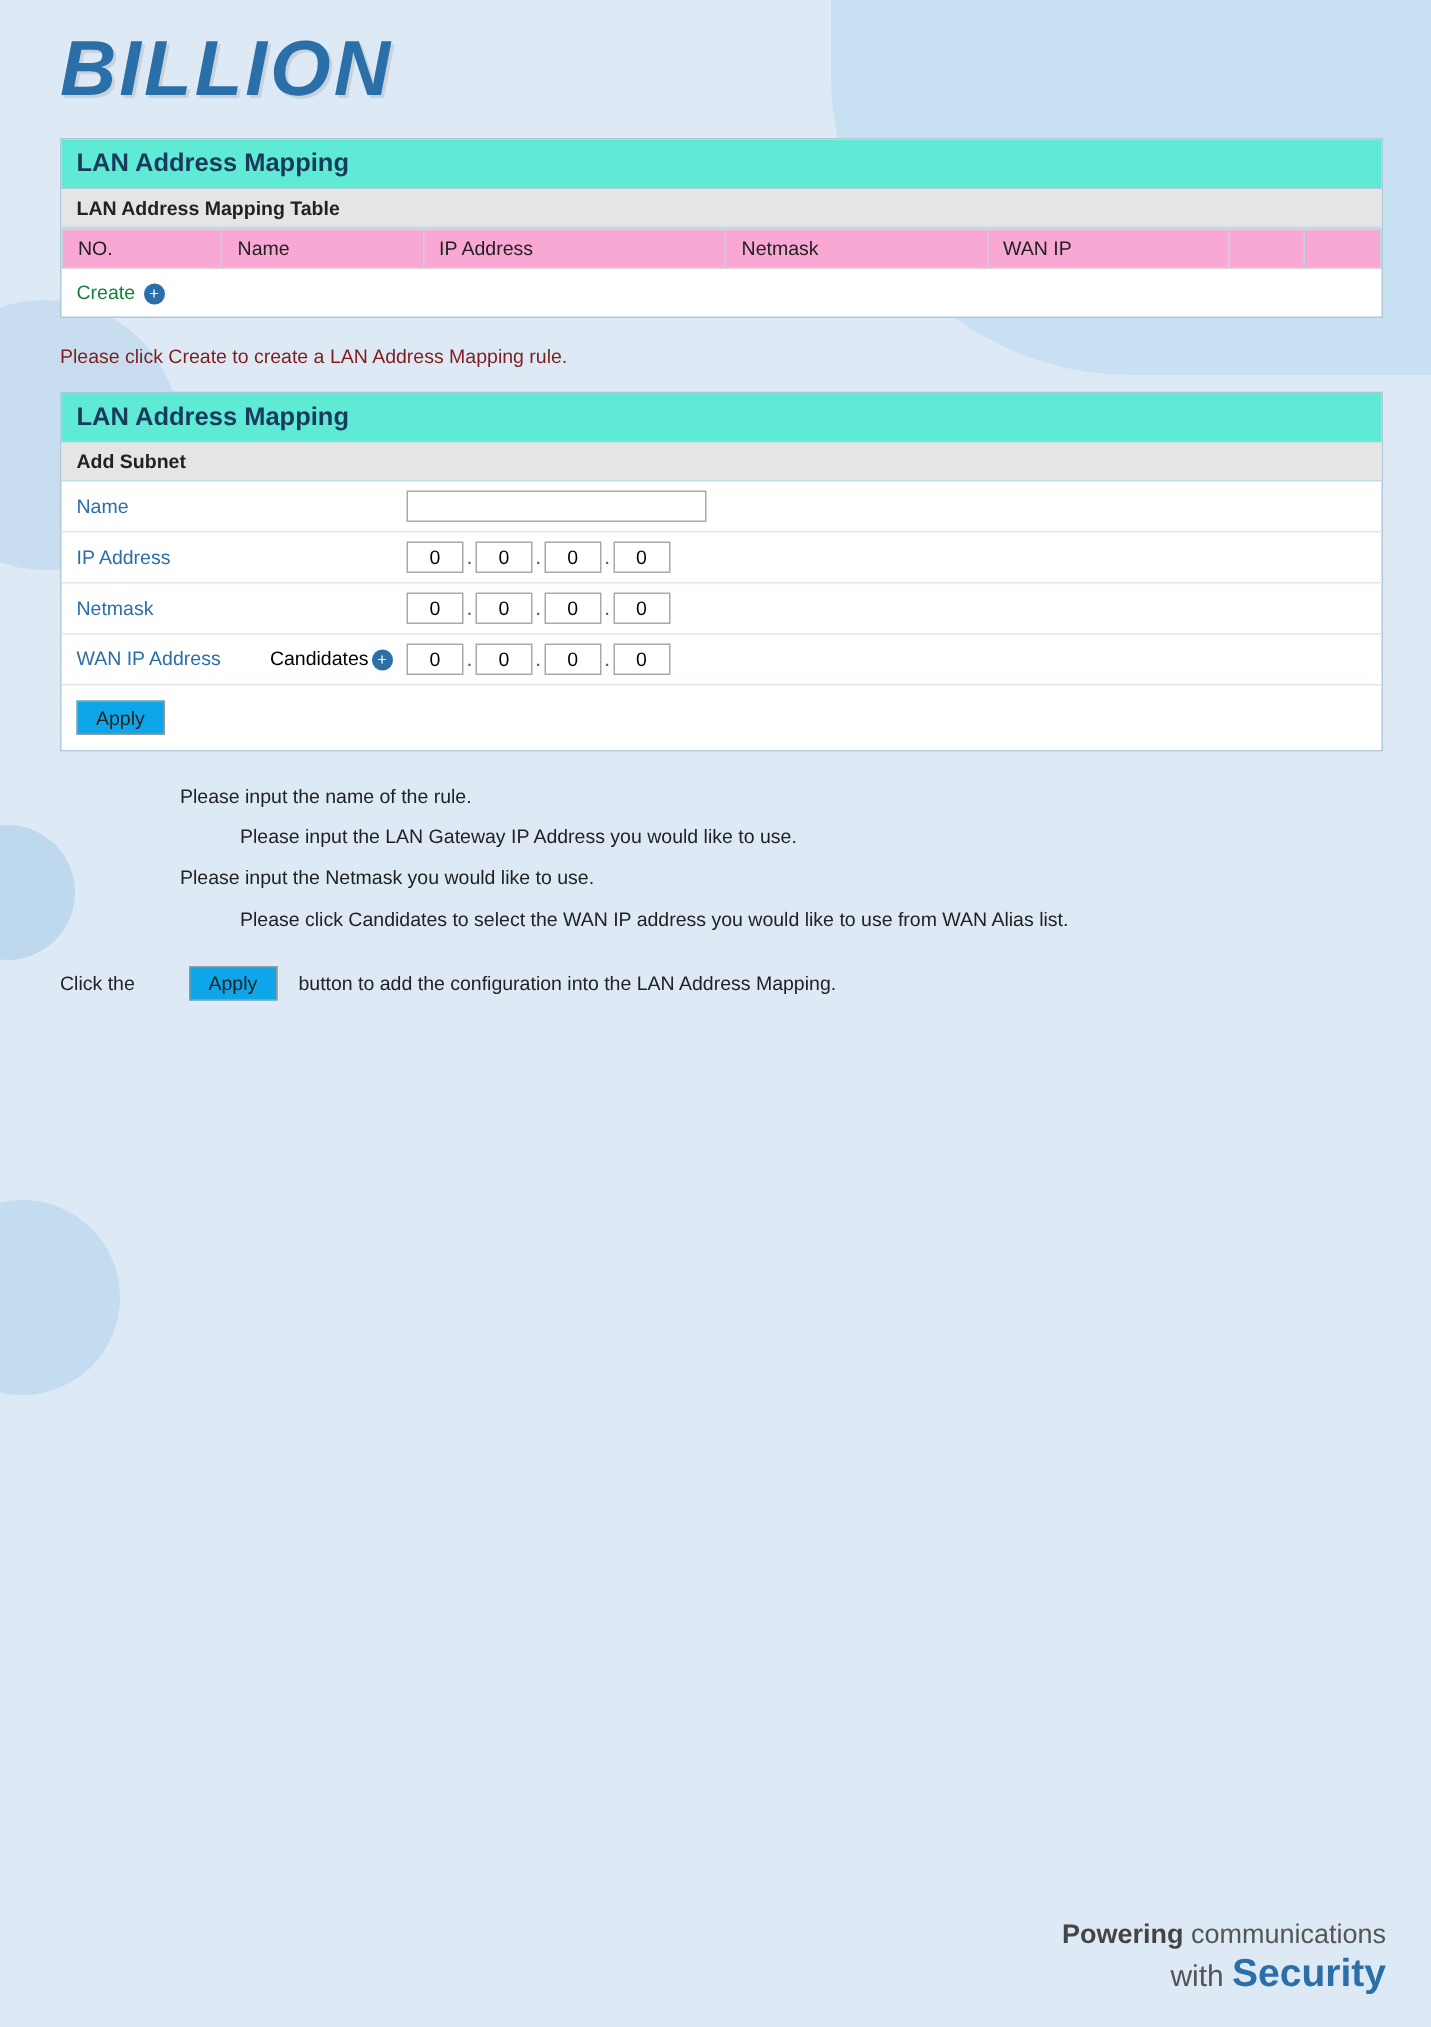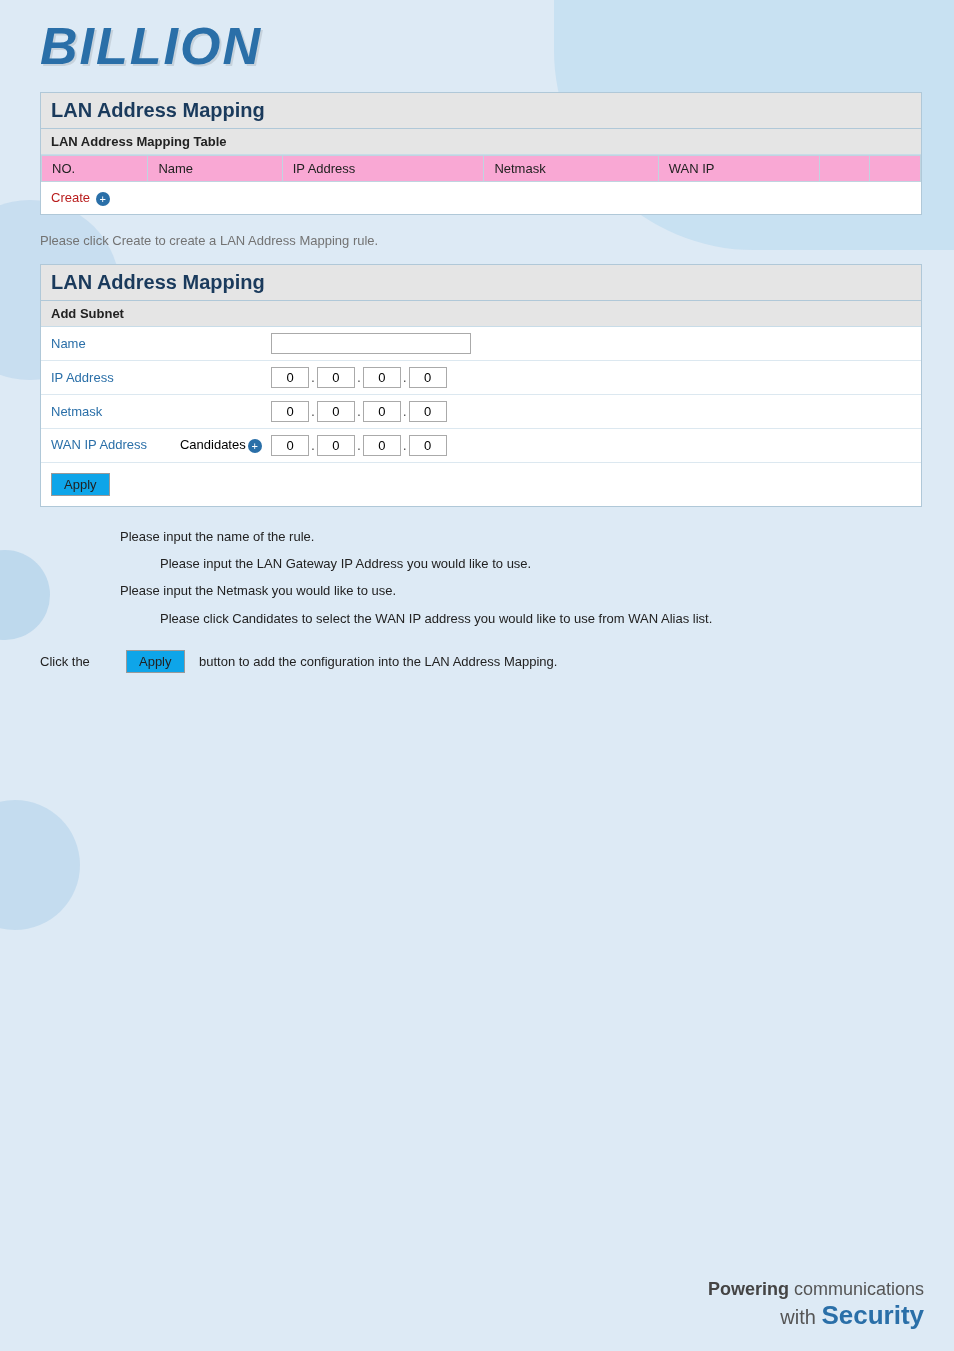--- a/index.html
+++ b/index.html
@@ -87,23 +87,23 @@
     }
 
     
     .section-box {
       border: 1px solid #b0c8d8;
       background: #fff;
       margin-bottom: 18px;
     }
 
     .section-title {
-      background: #e5e5e5;
+      background: #5eead4;
       padding: 6px 10px;
-      font-size: 20px;
+      font-size: 17px;
       font-weight: bold;
       color: #1a3a5c;
       border-bottom: 1px solid #b0c8d8;
     }
 
     .sub-title {
       background: #e5e5e5;
       padding: 5px 10px;
       font-weight: bold;
       font-size: 13px;
@@ -123,21 +123,21 @@
       text-align: left;
       font-weight: normal;
       color: #222;
     }
 
     
     .create-row {
       padding: 8px 10px;
     }
     .create-link {
-      color: #b91c1c;
+      color: #15803d;
       text-decoration: none;
       cursor: pointer;
       margin-top: 16px;
     }
     .create-icon {
       display: inline-block;
       width: 14px;
       height: 14px;
       border-radius: 50%;
       background: #2a6fa8;
@@ -145,21 +145,21 @@
       font-size: 11px;
       text-align: center;
       line-height: 14px;
       margin-left: 2px;
       vertical-align: middle;
     }
 
     
     .click-instruction {
       margin: 12px 0 16px 0;
-      color: #737373;
+      color: #7f1d1d;
     }
 
     
     .form-row {
       display: flex;
       align-items: center;
       border-bottom: 1px solid #dce8f0;
       padding: 6px 10px;
     }
     .form-label {

